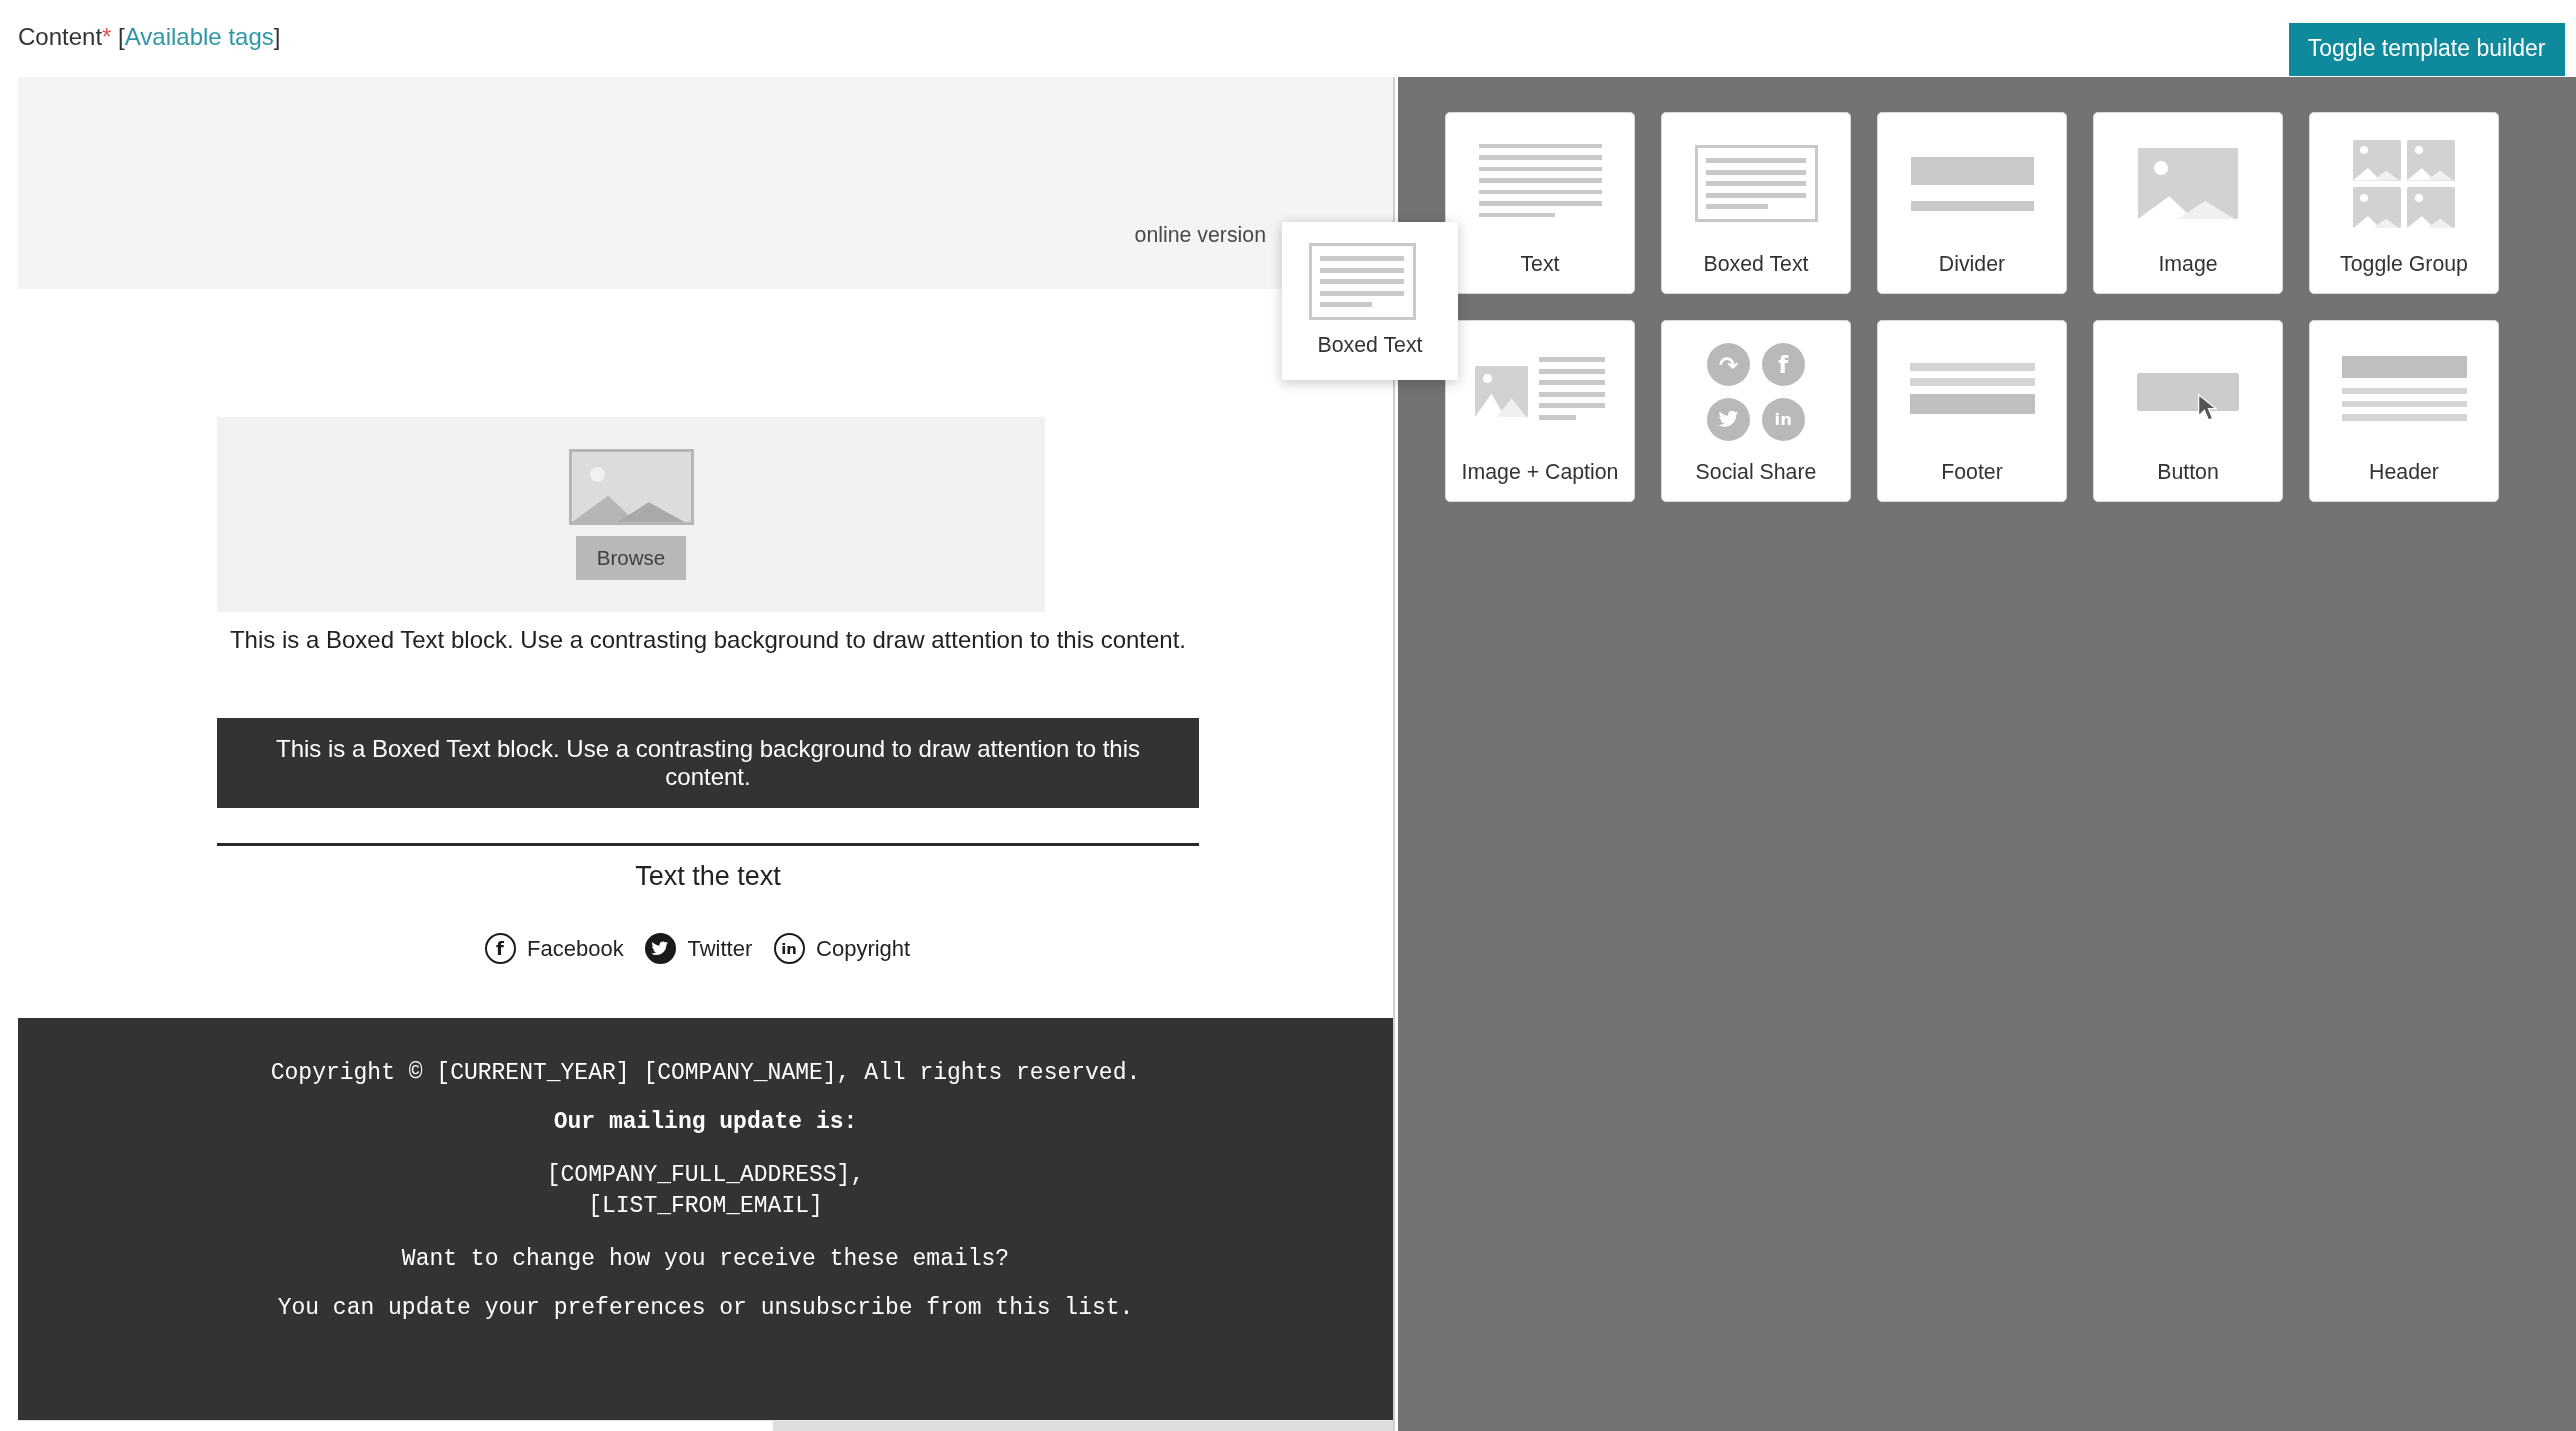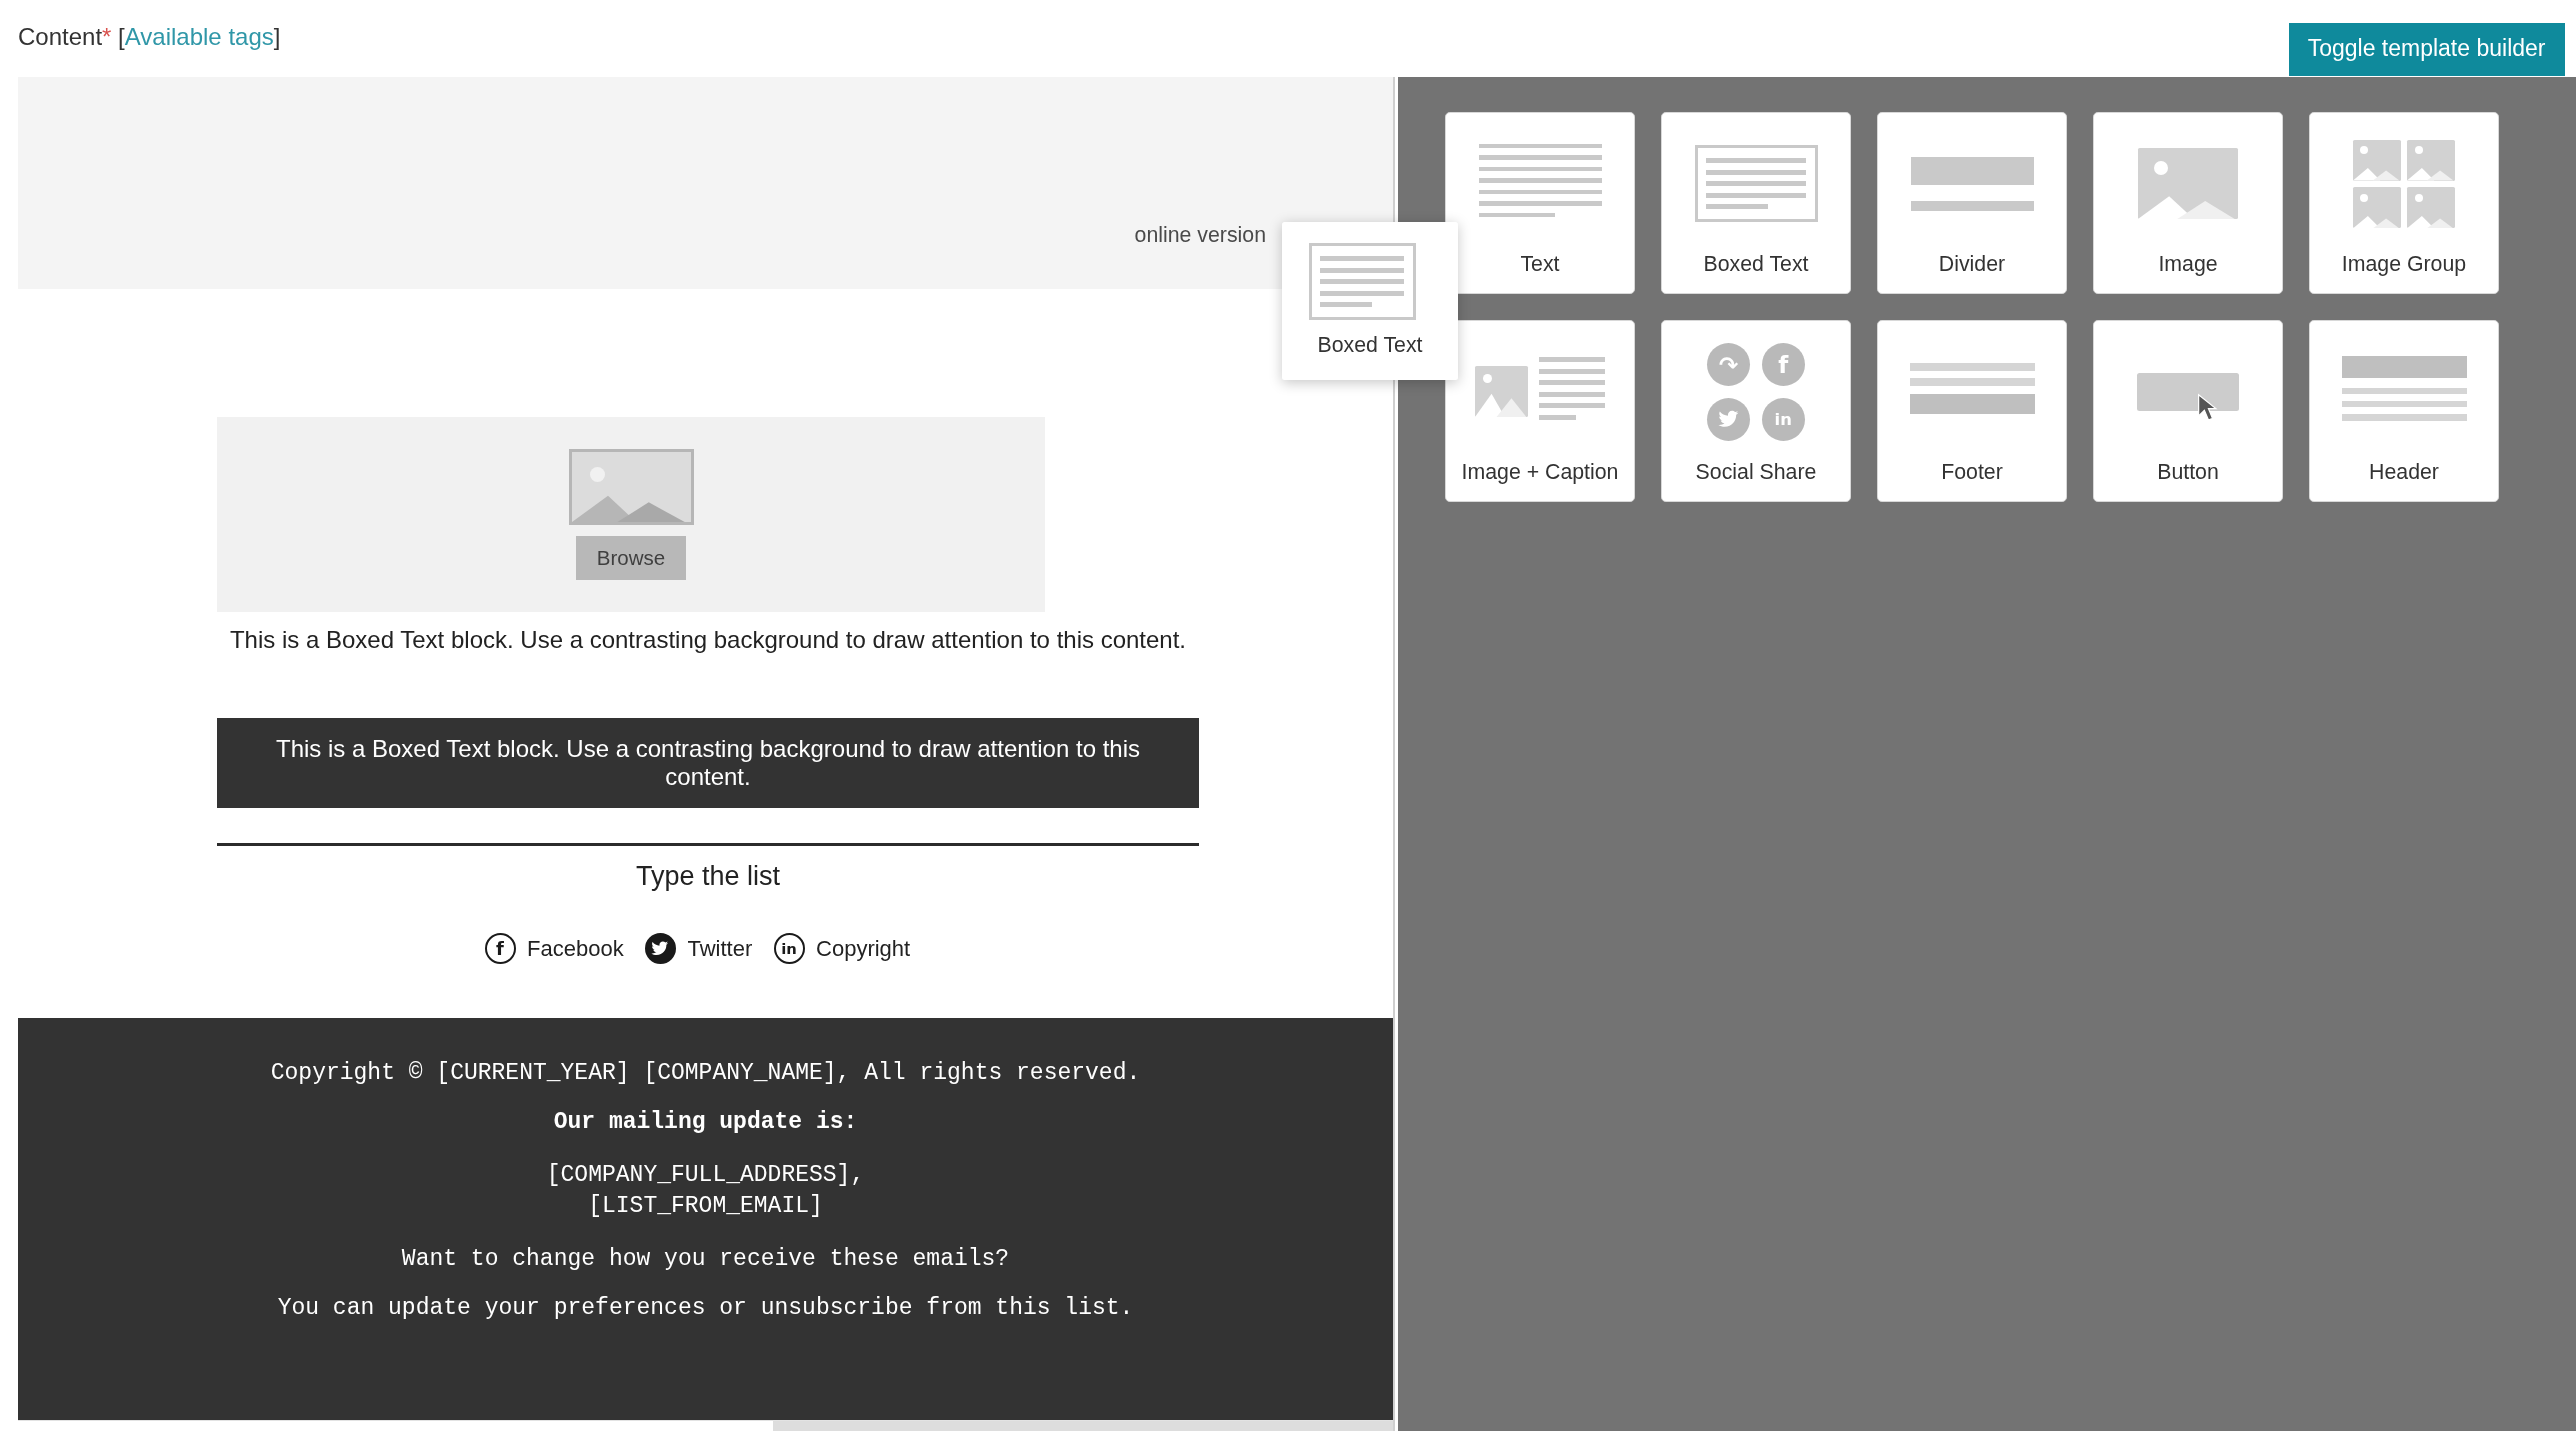--- a/index.html
+++ b/index.html
@@ -244,21 +244,21 @@
         </div>
         <button class="browse-btn">Browse</button>
       </div>
 
       <div class="text-block">This is a Boxed Text block. Use a contrasting background to draw attention to this content.</div>
 
       <div class="boxed-text">This is a Boxed Text block. Use a contrasting background to draw attention to this content.</div>
 
       <div class="divider-rule"></div>
 
-      <div class="type-text">Type the list</div>
+      <div class="type-text">Text the text</div>
 
       <div class="social-row">
         <div class="social-item">
           <span class="soc-icon">f</span>
           <span class="lbl">Facebook</span>
         </div>
         <div class="social-item">
           <span class="soc-icon filled">
             <svg width="18" height="14.8" viewBox="0 0 22 18" aria-hidden="true">
               <path d="M21 2.4c-.8.35-1.6.6-2.5.7.9-.55 1.6-1.4 1.9-2.4-.85.5-1.8.87-2.8 1.07C16.8 1 15.7.5 14.5.5c-2.3 0-4.2 1.9-4.2 4.2 0 .33.04.65.1.95C6.9 5.5 3.9 3.85 1.9 1.3c-.36.6-.57 1.3-.57 2.06 0 1.45.74 2.73 1.86 3.48-.68-.02-1.33-.21-1.9-.52v.05c0 2.03 1.45 3.72 3.36 4.11-.35.1-.72.15-1.1.15-.27 0-.53-.03-.79-.08.53 1.66 2.07 2.87 3.9 2.9-1.43 1.12-3.23 1.79-5.19 1.79-.34 0-.67-.02-1-.06 1.85 1.19 4.05 1.88 6.41 1.88 7.69 0 11.9-6.37 11.9-11.9l-.01-.54c.82-.59 1.53-1.32 2.09-2.16z" fill="#ffffff"></path>
@@ -368,21 +368,21 @@
             </div>
           <div class="photo small">
               <div class="sun2"></div>
               <svg class="hill2" viewBox="0 0 58 20" preserveAspectRatio="none">
                 <polygon points="0,20 18,5 33,20" fill="#ffffff"></polygon>
                 <polygon points="24,20 40,8 56,20" fill="#f0f0f0"></polygon>
               </svg>
             </div>
         </div>
       </div>
-      <div class="cap">Image Group</div>
+      <div class="cap">Toggle Group</div>
     </div>
 
     <div class="tile">
       <div class="art" style="gap:11.5px;">
         <div class="photo" style="width:53px;height:51px;">
           <div class="sun2" style="left:8.2px;top:7.4px;width:9px;height:9px;"></div>
           <svg class="hill2" viewBox="0 0 64 28" preserveAspectRatio="none">
               <polygon points="0,28 20,7 36,28" fill="#ffffff"></polygon>
               <polygon points="26,28 44,11 62,28" fill="#f0f0f0"></polygon>
             </svg>

